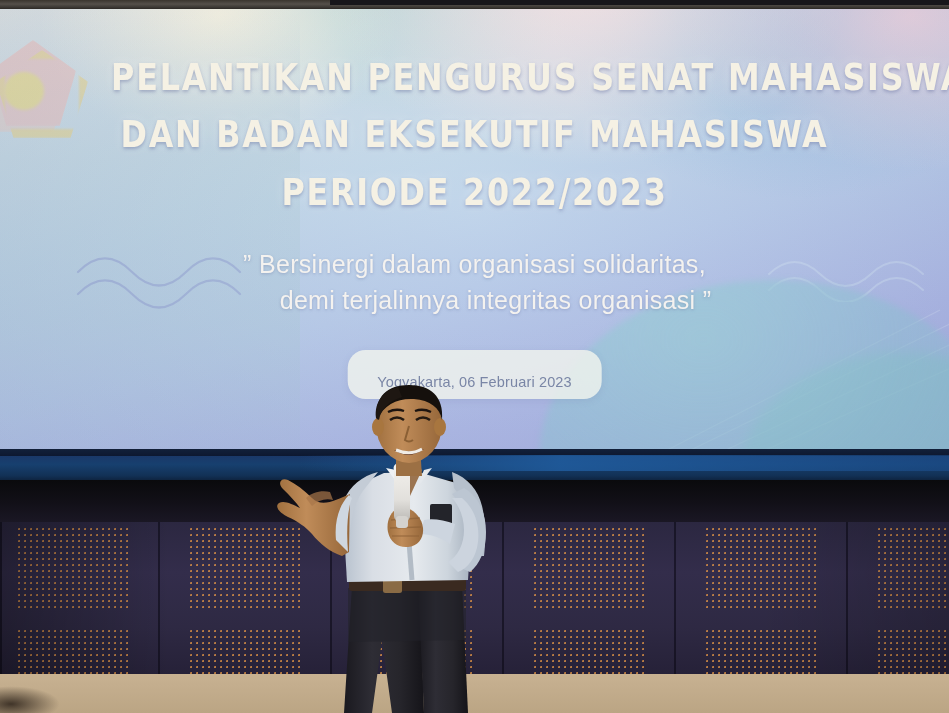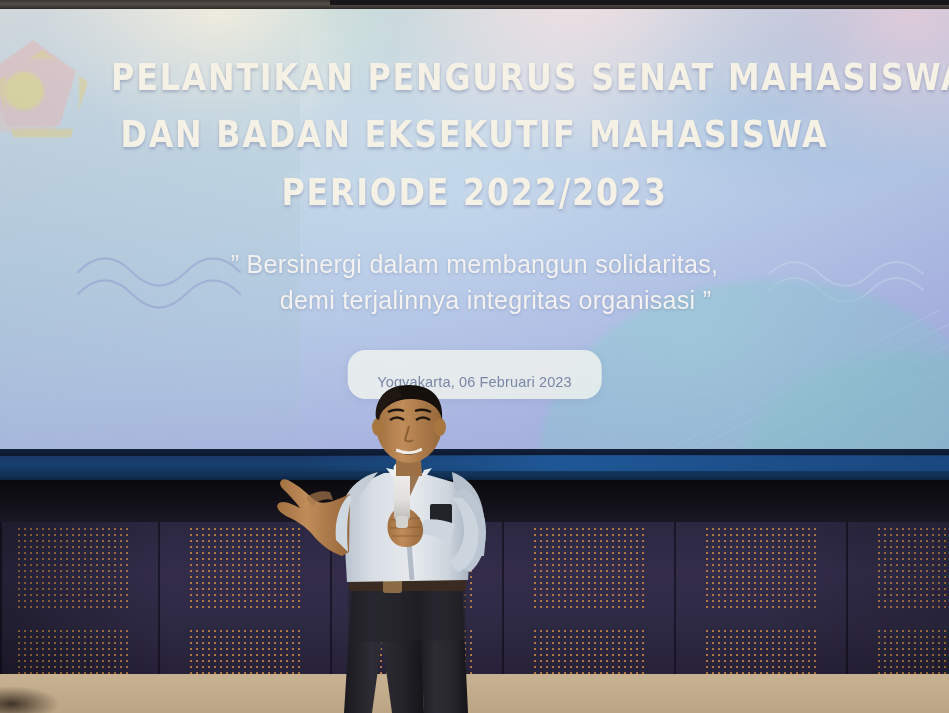--- a/index.html
+++ b/index.html
@@ -234,21 +234,21 @@
     <div class="blob2"></div>
     <div class="blob"></div>
     <div class="screen-vign"></div>
 
     <div class="slide-text">
       <div class="ttl ttl1">PELANTIKAN PENGURUS SENAT MAHASISWA</div>
       <div class="ttl ttl2">DAN BADAN EKSEKUTIF MAHASISWA</div>
       <div class="ttl ttl3">PERIODE 2022/2023</div>
 
       <div class="quote">
-        <span class="ln ln1">” Bersinergi dalam membangun solidaritas,</span>
+        <span class="ln ln1">” Bersinergi dalam organisasi solidaritas,</span>
         <span class="ln ln2">demi terjalinnya integritas organisasi ”</span>
       </div>
 
       <div class="datebadge">Yogyakarta, 06 Februari 2023</div>
     </div>
   </div>
 
   <div class="screen-bottom-edge"></div>
   <div class="blue-band"></div>
   <div class="blue-band-hl"></div>

